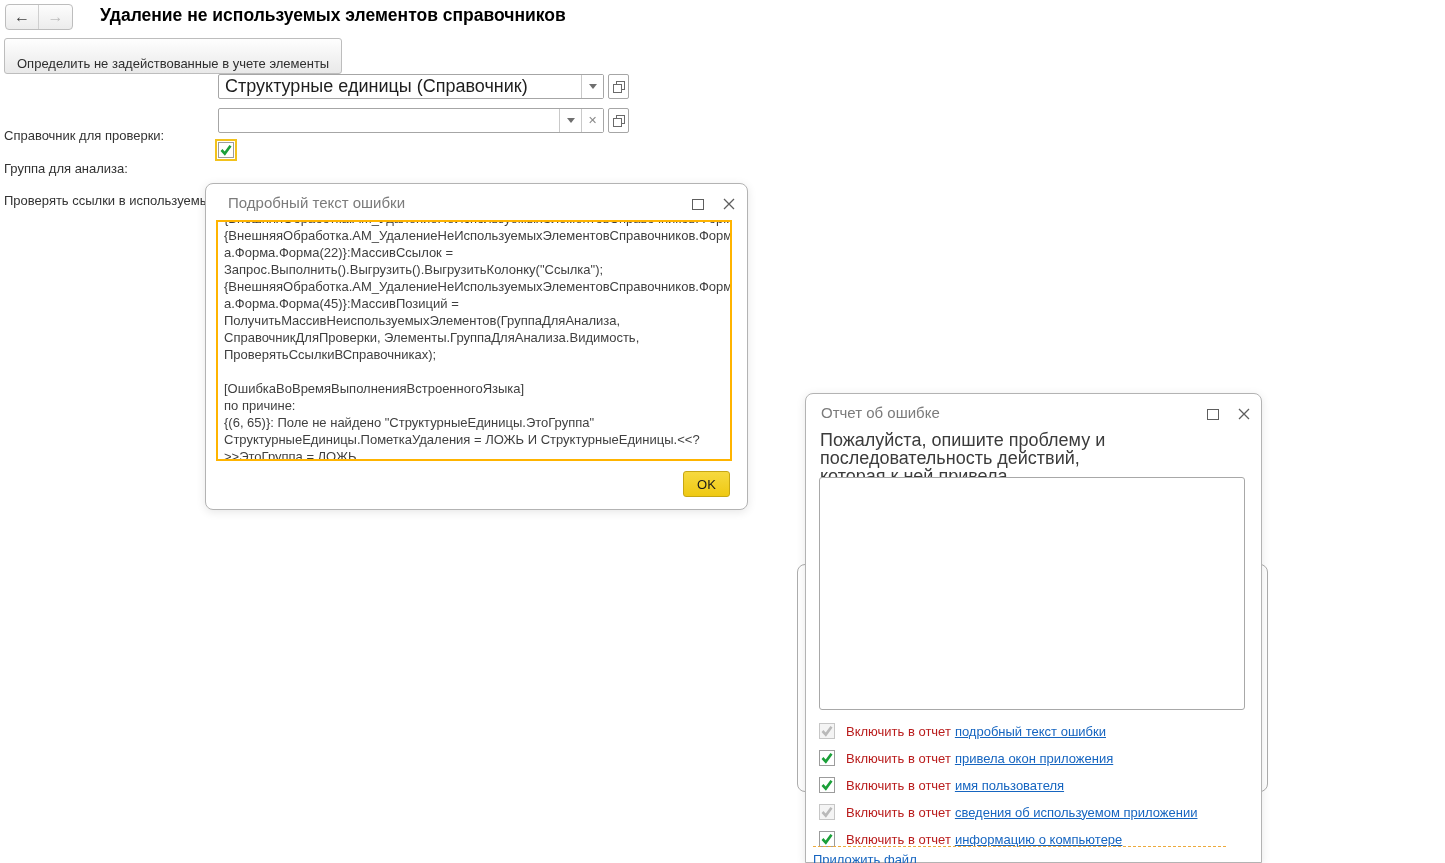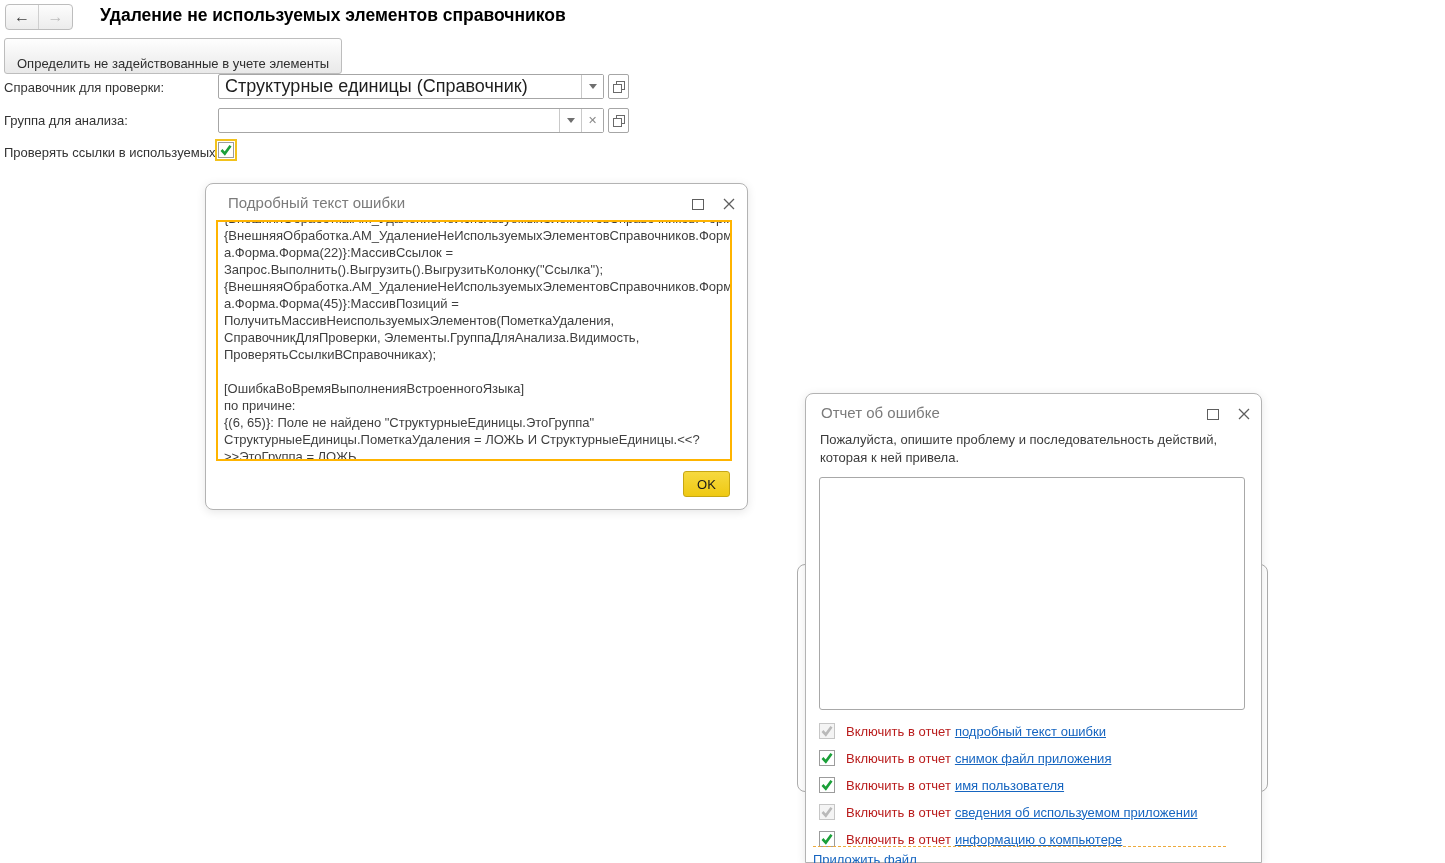--- a/index.html
+++ b/index.html
@@ -19,21 +19,21 @@
   .arrow.fwd { color:#BCBCBC; }
 
   .page-title { position:absolute; left:100px; top:5px; margin:0;
                 font-size:17.5px; font-weight:bold; color:#000; white-space:nowrap; }
 
   .action-btn { position:absolute; left:4px; top:38px; height:24px; padding:17px 12px;
                 font-size:13px; color:#2E2E2E; background:linear-gradient(#FEFEFE,#E9E9E9);
                 border:1px solid #BDBDBD; border-radius:3px; font-family:inherit; cursor:pointer; }
 
   
-  .form-label { position:absolute; left:4px; font-size:13px; color:#333; white-space:nowrap; }
+  .form-label { position:absolute; left:4px; font-size:13px; color:#333; white-space:nowrap;margin-top:48px; }
   #lbl-catalog { top:80px; } #lbl-group { top:113px; } #lbl-check { top:145px; }
 
   .field { position:absolute; left:218px; height:25px; width:386px; border:1px solid #A6A6A6;
            border-radius:2px; background:#fff; display:flex; }
   #field-catalog { top:74px; } #field-group { top:108px; }
   .field-value { flex:1; font-size:18px; line-height:23px; padding:0 6px; color:#1E1E1E;
                  white-space:nowrap; overflow:hidden; }
   .field-btn { width:22px; border-left:1px solid #C9C9C9; display:flex; align-items:center;
                justify-content:center; background:#fff; cursor:pointer; }
   .tri { width:0; height:0; border-left:4px solid transparent; border-right:4px solid transparent;
@@ -72,21 +72,21 @@
   .err-line { font-size:13px; line-height:17px; min-height:17px; color:#3F3F3F; white-space:nowrap; }
   .err-line:first-child { margin-top:-13px; }
 
   .ok-btn { position:absolute; left:477px; top:287px; width:47px; height:26px;
             background:linear-gradient(#F6D93F,#EFC913); border:1px solid #C7A713;
             border-radius:3px; font-size:13px; color:#1A1A1A; font-family:inherit; cursor:pointer; }
 
   .ghost-window { position:absolute; left:797px; top:564px; width:471px; height:228px;
                   background:#fff; border:1px solid #ADADAD; border-radius:8px; z-index:8; }
 
-  .desc { position:absolute; left:14px; top:37px; font-size:13px; color:#3B3B3B; line-height:18px; }
+  .desc { position:absolute; left:14px; top:37px; font-size:18px; color:#3B3B3B; line-height:18px; }
 
   .report-input { position:absolute; left:13px; top:83px; width:426px; height:233px;
                   border:1px solid #A8A8A8; border-radius:3px; resize:none; font-family:inherit;
                   font-size:13px; padding:4px 6px; outline:none; }
 
   .cb-row { position:absolute; left:13px; height:18px; display:flex; align-items:center; }
   #row0 { top:328px; } #row1 { top:355px; } #row2 { top:382px; } #row3 { top:409px; } #row4 { top:436px; }
   .cb-row .cb { margin-right:11px; cursor:pointer; }
   .cb-row.disabled .cb { background:#F4F4F4; border-color:#C6C6C6; color:#B9B9B9; cursor:default; }
   .cb-label { font-size:13px; color:#b91c1c; white-space:nowrap; }
@@ -169,21 +169,21 @@
         <path d="M1 1 L11 11 M11 1 L1 11" stroke="#5E5E5E" stroke-width="1.3" fill="none"></path>
       </svg>
     </button>
     <div class="err-box">
         <div class="err-line">{ВнешняяОбработка.АМ_УдалениеНеИспользуемыхЭлементовСправочников.Форм</div>
         <div class="err-line">{ВнешняяОбработка.АМ_УдалениеНеИспользуемыхЭлементовСправочников.Форм</div>
         <div class="err-line">а.Форма.Форма(22)}:МассивСсылок =</div>
         <div class="err-line">Запрос.Выполнить().Выгрузить().ВыгрузитьКолонку("Ссылка");</div>
         <div class="err-line">{ВнешняяОбработка.АМ_УдалениеНеИспользуемыхЭлементовСправочников.Форм</div>
         <div class="err-line">а.Форма.Форма(45)}:МассивПозиций =</div>
-        <div class="err-line">ПолучитьМассивНеиспользуемыхЭлементов(ПометкаУдаления,</div>
+        <div class="err-line">ПолучитьМассивНеиспользуемыхЭлементов(ГруппаДляАнализа,</div>
         <div class="err-line">СправочникДляПроверки, Элементы.ГруппаДляАнализа.Видимость,</div>
         <div class="err-line">ПроверятьСсылкиВСправочниках);</div>
         <div class="err-line"></div>
         <div class="err-line">[ОшибкаВоВремяВыполненияВстроенногоЯзыка]</div>
         <div class="err-line">по причине:</div>
         <div class="err-line">{(6, 65)}: Поле не найдено "СтруктурныеЕдиницы.ЭтоГруппа"</div>
         <div class="err-line">СтруктурныеЕдиницы.ПометкаУдаления = ЛОЖЬ И СтруктурныеЕдиницы.&lt;&lt;?</div>
         <div class="err-line">&gt;&gt;ЭтоГруппа = ЛОЖЬ</div>
       </div>
     <button class="ok-btn">OK</button>
@@ -219,21 +219,21 @@
       <a class="link">подробный текст ошибки</a>
     </div>
 
     <div class="cb-row" id="row1">
       <div class="cb">
         <svg class="check" width="12" height="12" viewBox="0 0 12 12">
             <path d="M1.5 6 L4.8 9.6 L10.5 1.8"></path>
           </svg>
       </div>
       <span class="cb-label">Включить в отчет</span>
-      <a class="link">снимок файл приложения</a>
+      <a class="link">привела окон приложения</a>
     </div>
 
     <div class="cb-row" id="row2">
       <div class="cb">
         <svg class="check" width="12" height="12" viewBox="0 0 12 12">
             <path d="M1.5 6 L4.8 9.6 L10.5 1.8"></path>
           </svg>
       </div>
       <span class="cb-label">Включить в отчет</span>
       <a class="link">имя пользователя</a>

